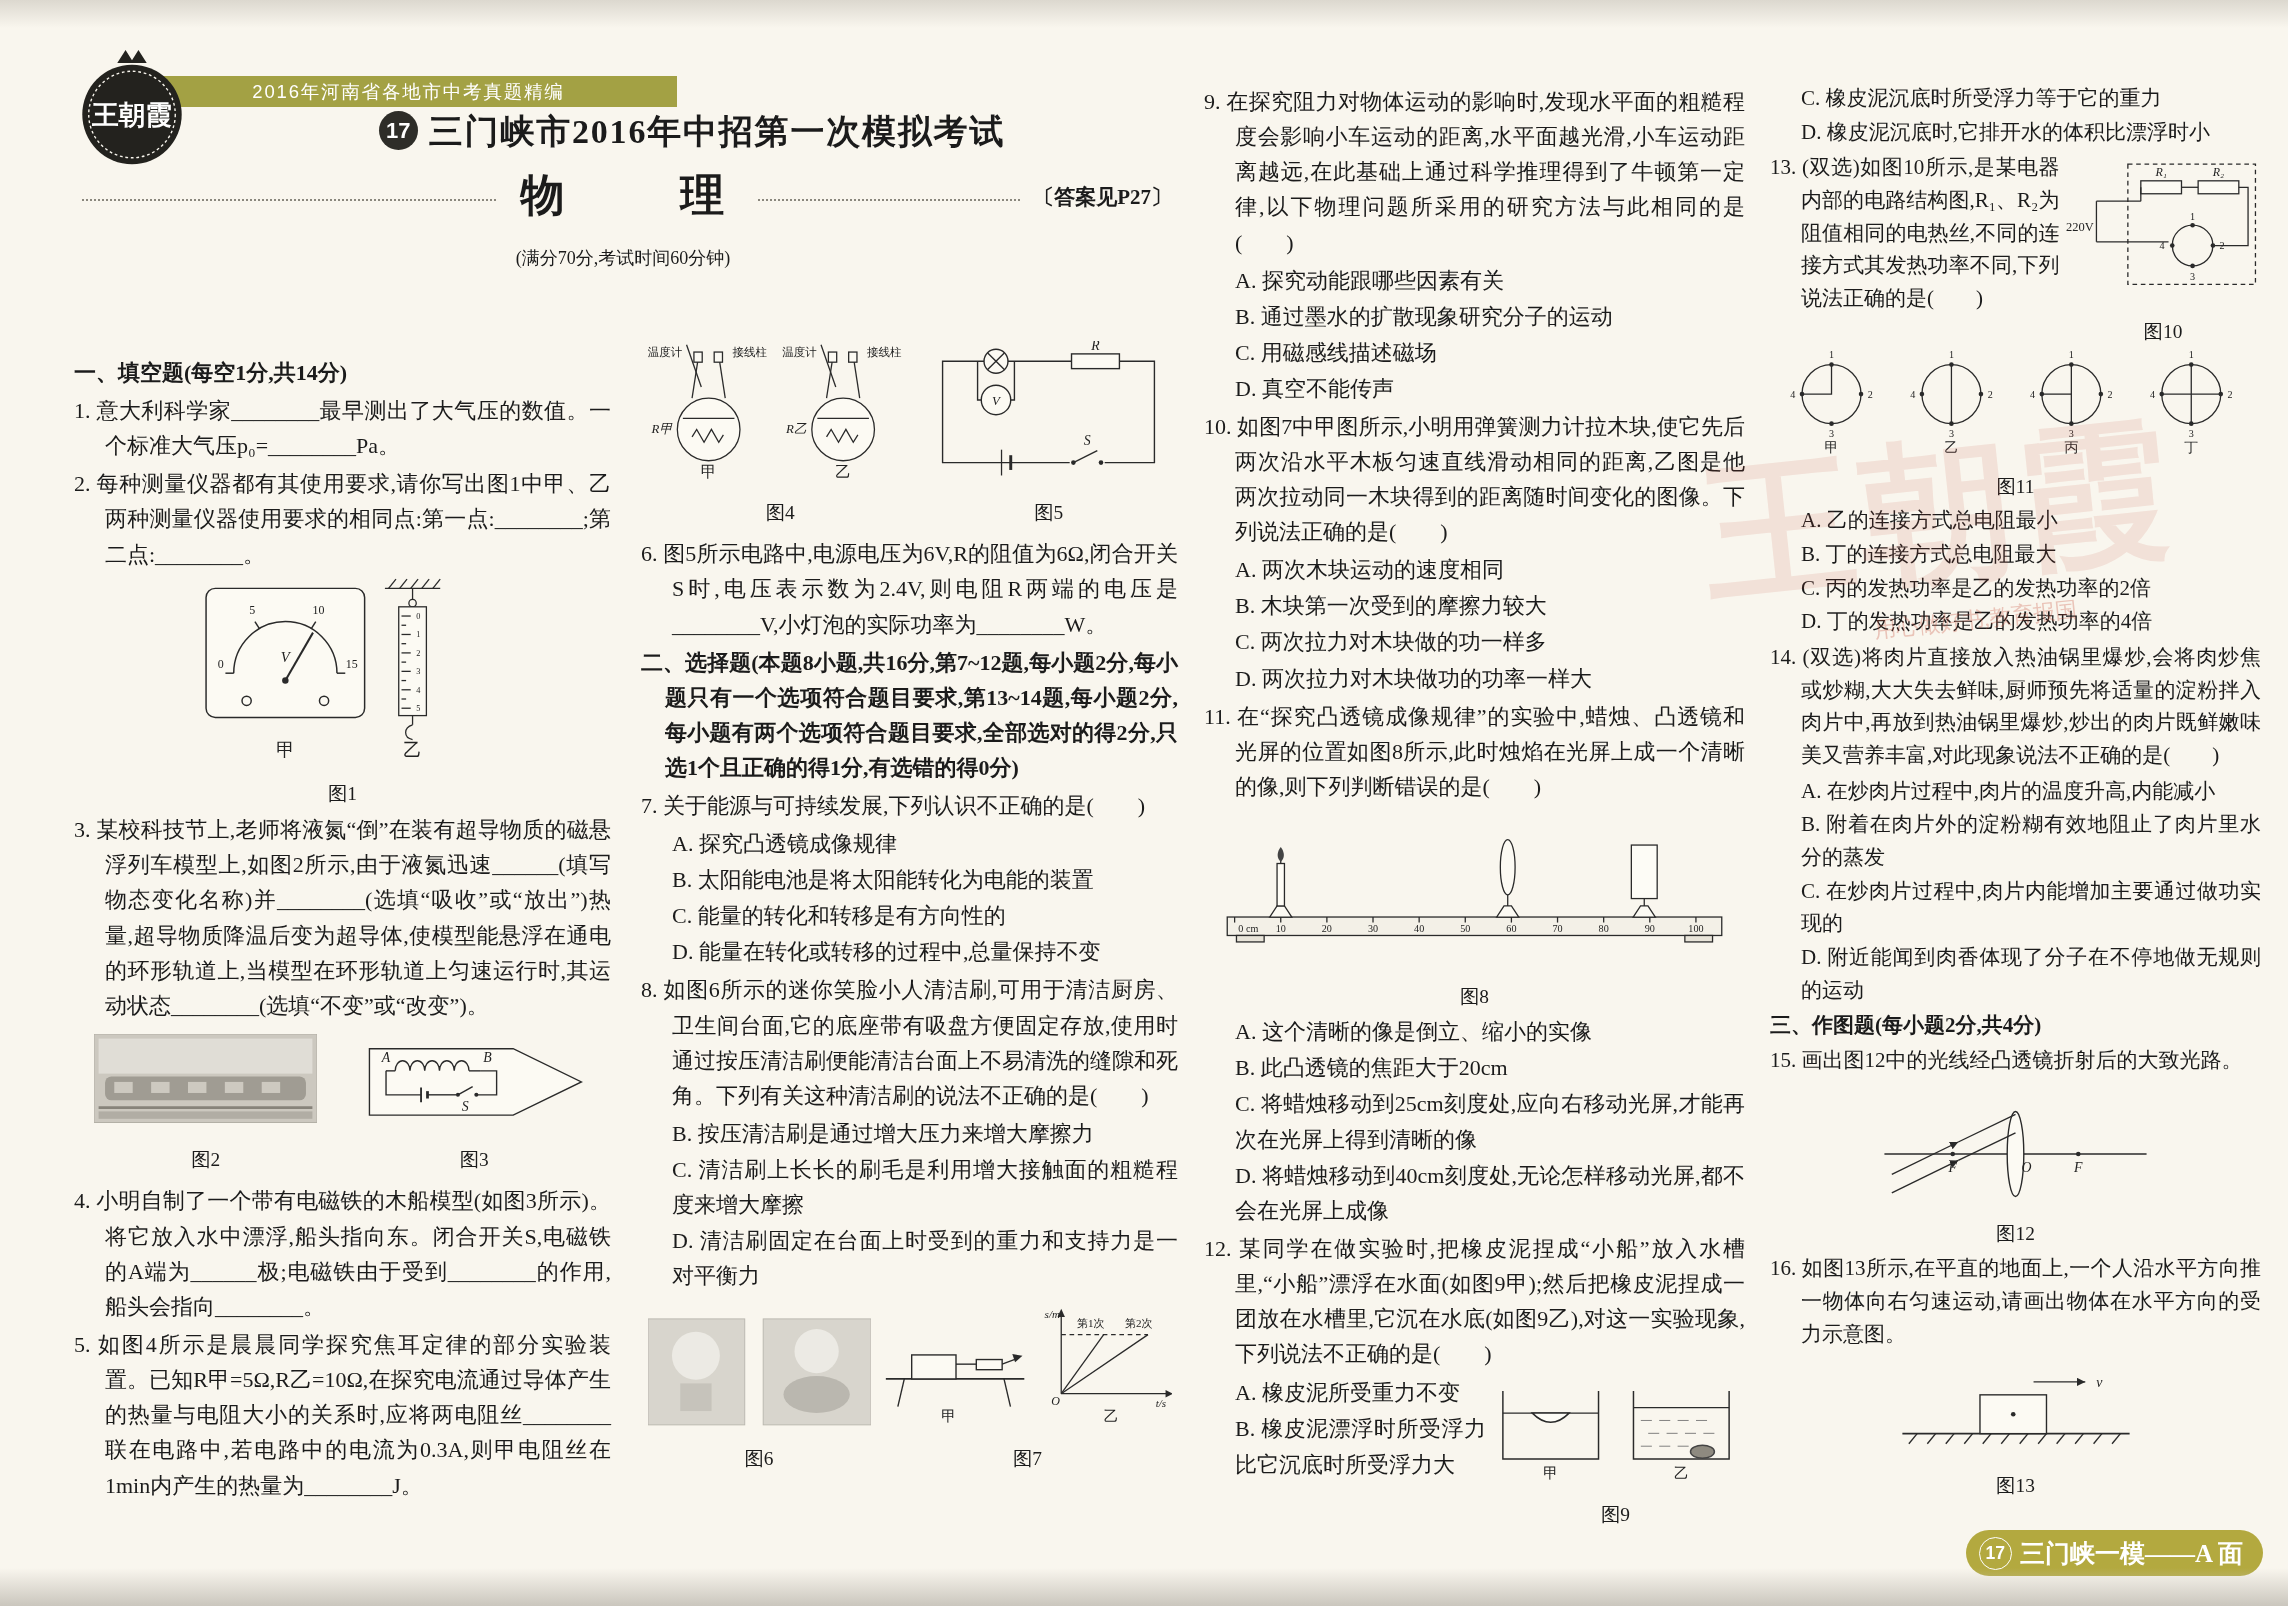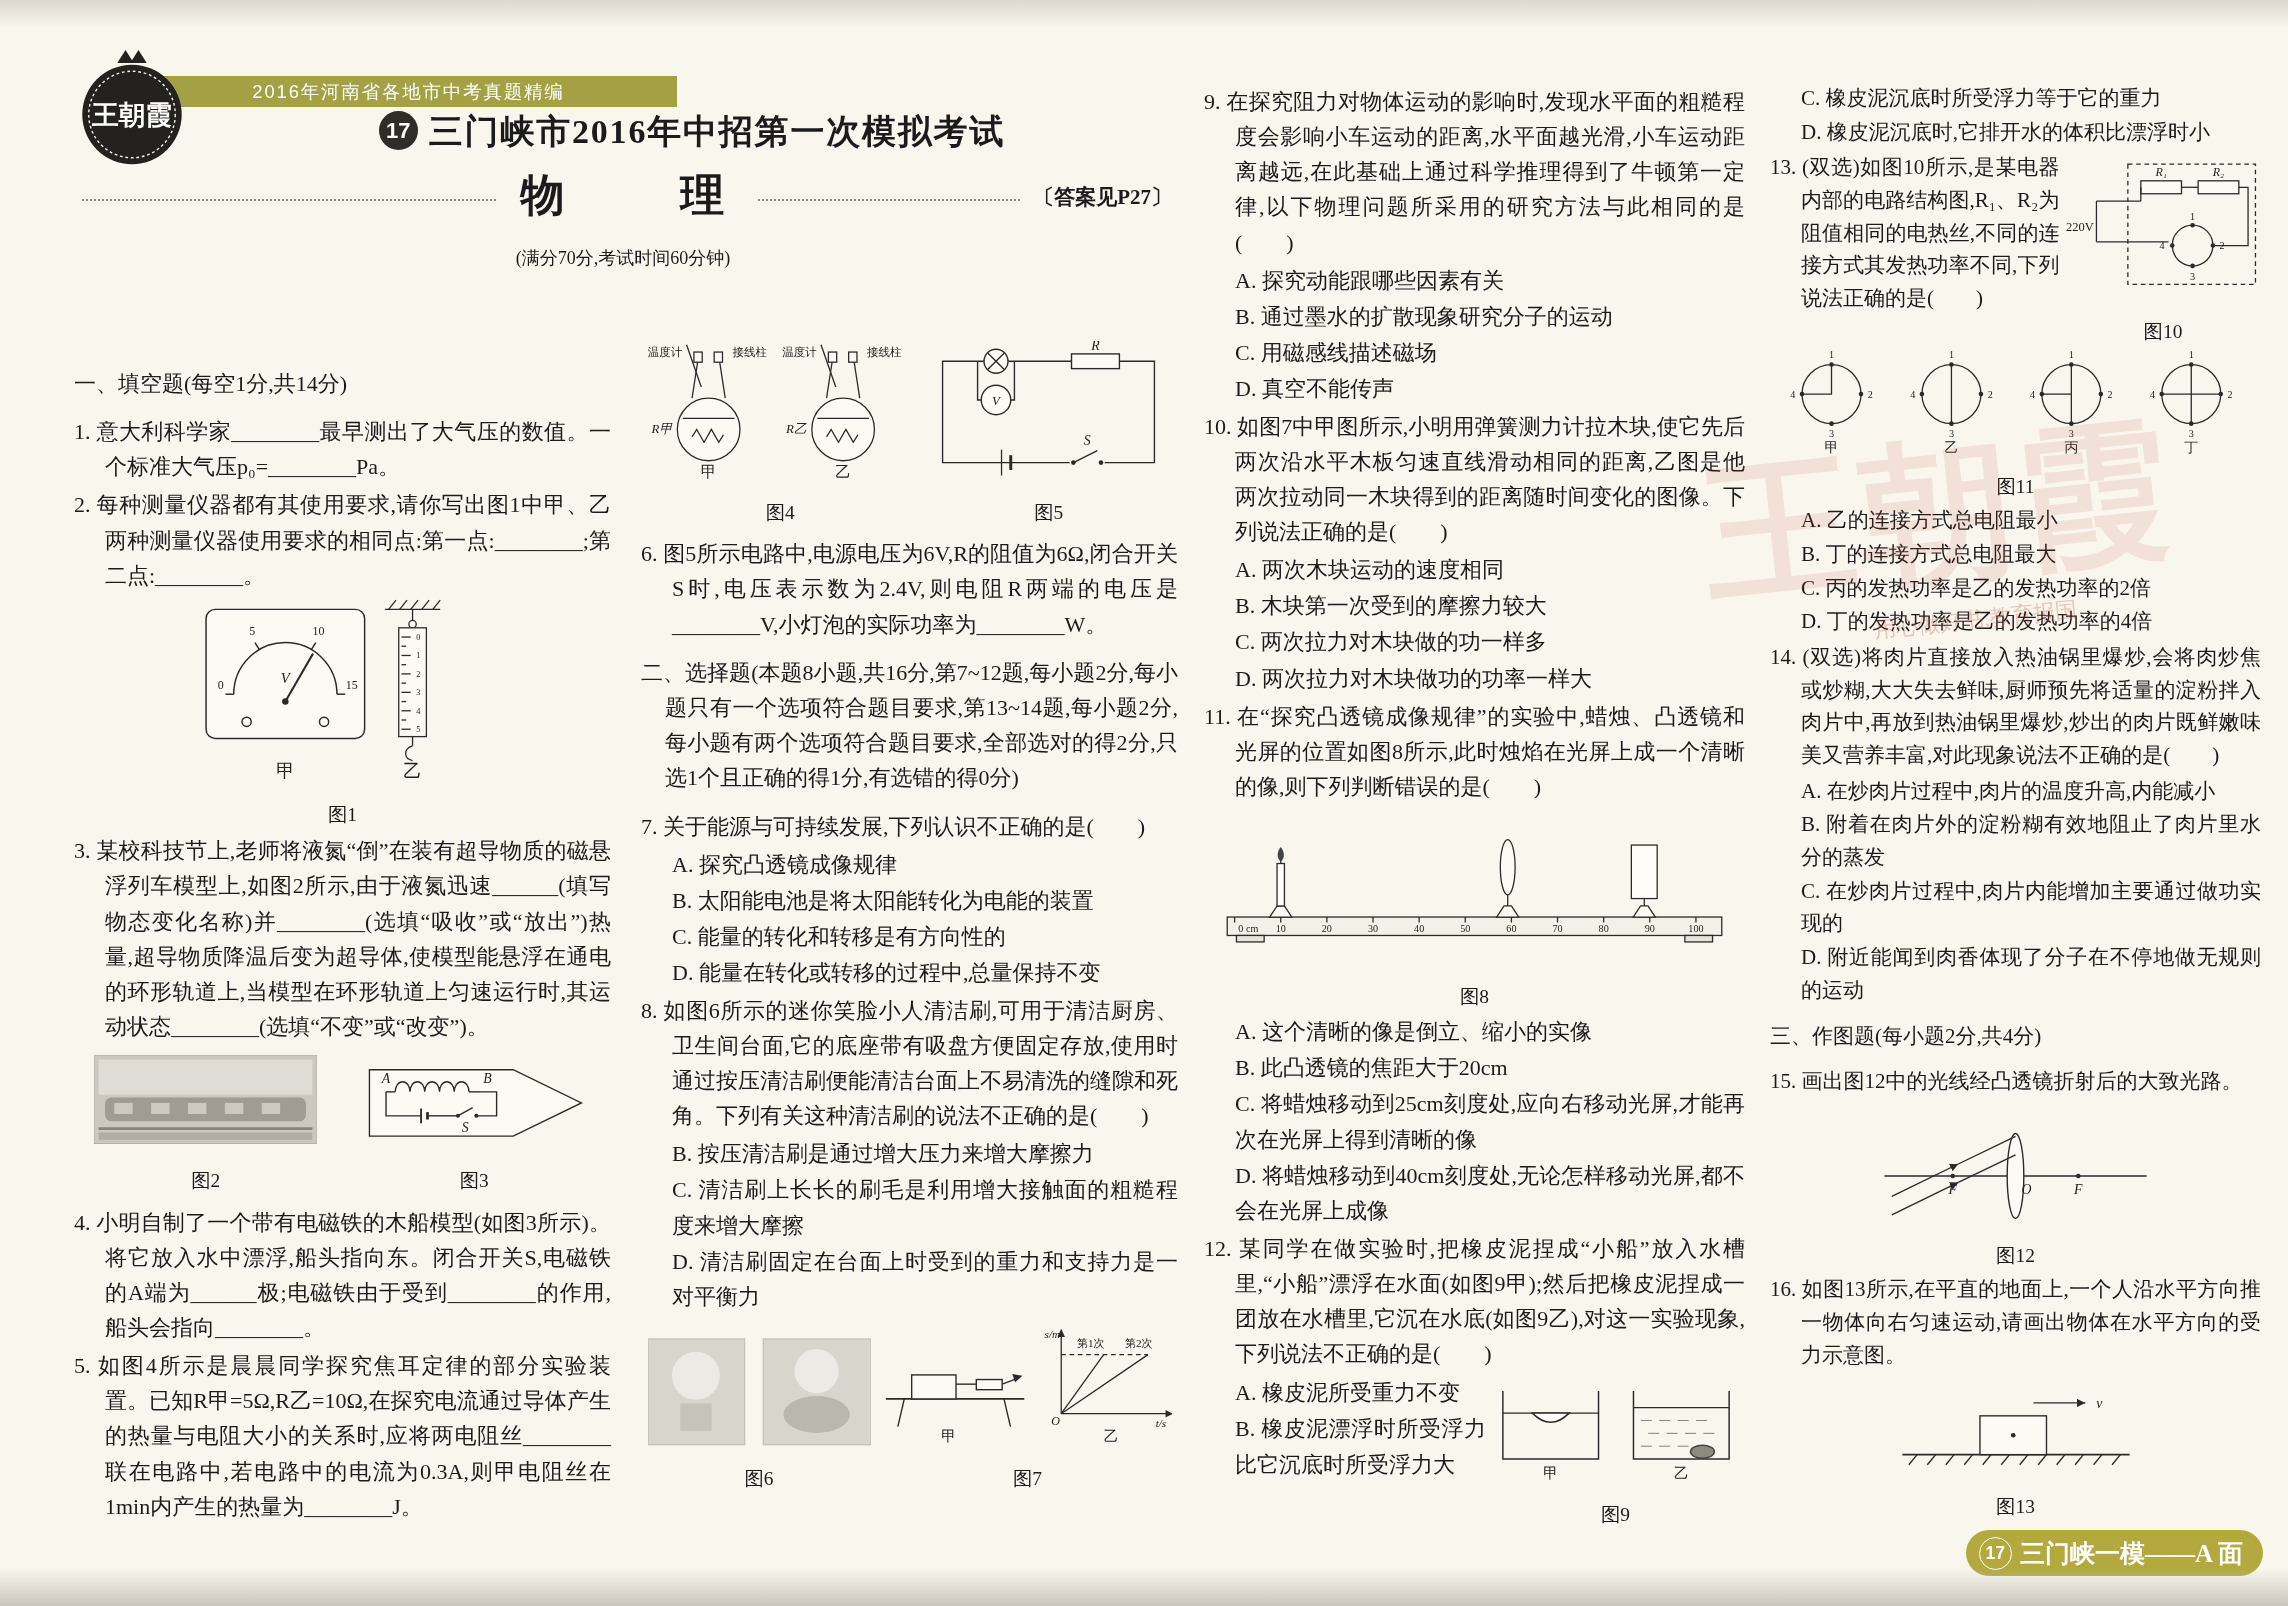--- a/index.html
+++ b/index.html
@@ -15,21 +15,21 @@
 .subject-line{position:absolute;left:8px;right:0;top:118px;height:63px;}
 .dotline{position:absolute;left:0;right:0;top:33px;border-top:2.8px dotted #8a877d;}
 .subject{position:absolute;left:50%;top:0;transform:translateX(-50%);background:#f9f6ee;padding:0 24px;font-size:44px;font-weight:bold;letter-spacing:9.2px;white-space:nowrap;}
 .answer-ref{position:absolute;right:0;top:16.6px;background:#f9f6ee;padding-left:11px;font-size:21px;font-weight:bold;white-space:nowrap;}
 .meta{position:absolute;left:0;right:0;top:198px;text-align:center;font-size:18px;}
 .col{position:absolute;font-size:22px;line-height:1.6;text-align:justify;}
 .col1{left:74px;top:353px;width:537px;}
 .col2{left:641px;top:330px;width:537px;}
 .col3{left:1204px;top:81px;width:541px;}
 .col4{left:1770px;top:81px;width:491px;font-size:21px;line-height:1.56;}
-.sec{font-weight:normal;margin:13px 0;}
+.sec{font-weight:bold;margin:2px 0;}
 .sec.hang{padding-left:24px;text-indent:-24px;}
 .qp{padding-left:31px;text-indent:-31px;margin:2.8px 0;}
 .opt{padding-left:31px;margin:0.9px 0;}
 .figrow{display:flex;justify-content:space-between;align-items:flex-end;margin:5.5px 0;}
 .fig{text-align:center;margin:5.5px auto;}
 .fig svg{display:block;margin:0 auto;}
 .figcap{font-size:19.4px;line-height:1.25;margin-top:20px;text-align:center;}
 .fig-float{float:right;width:196px;margin:1.8px 0 3.7px 5.5px;text-align:center;}
 .clear{clear:both;}
 .ab-row{display:flex;justify-content:space-between;align-items:flex-start;}

